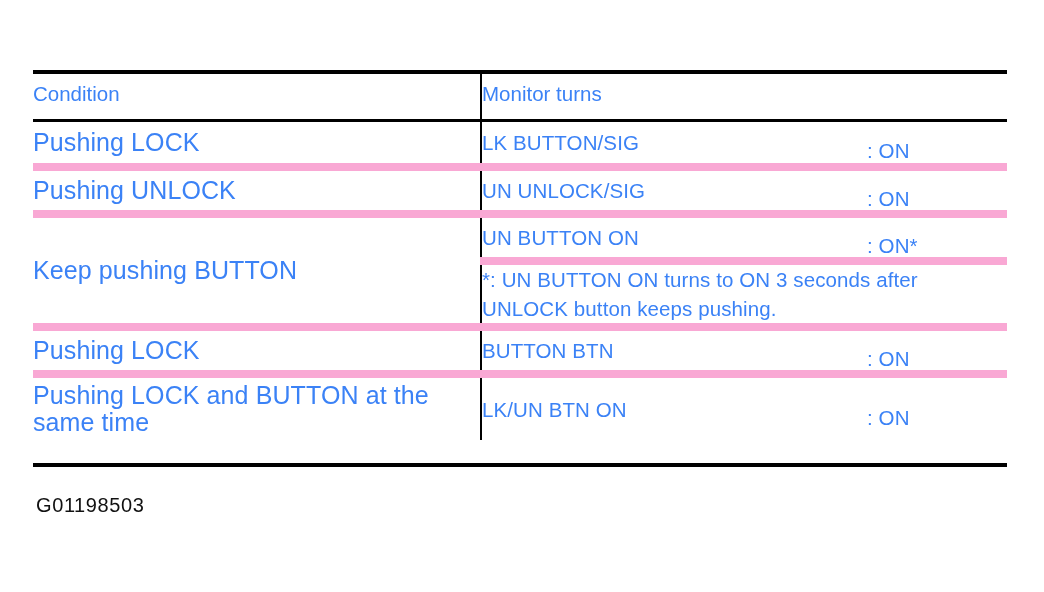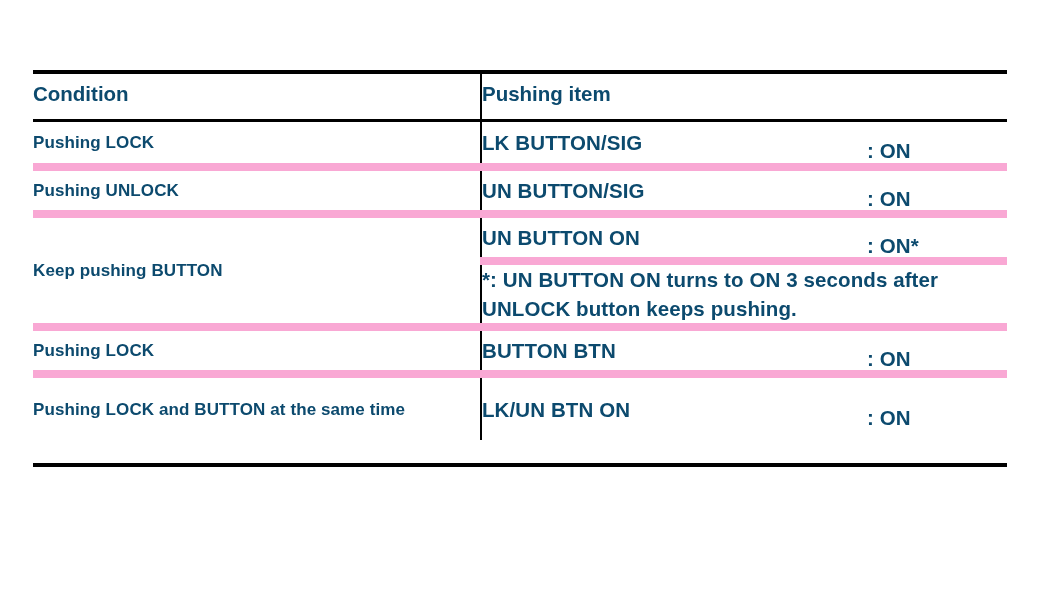--- a/index.html
+++ b/index.html
@@ -36,39 +36,39 @@
     width: 974px;
     border-collapse: collapse;
     table-layout: fixed;
   }
 
   table.spec td,
   table.spec th {
     padding: 0;
     margin: 0;
     vertical-align: middle;
-    font-weight: bold;
+    font-weight: normal;
     text-align: left;
-    color: #0c4a6e;
+    color: #3b82f6;
   }
 
   
   col.c-cond { width: 448px; }
   col.c-mon  { width: 526px; }
 
   
   .cell {
     position: relative;
     box-sizing: border-box;
   }
 
   .cond-cell {
     padding-left: 20px;
     padding-right: 10px;
-    font-size: 17px;
+    font-size: 25px;
     line-height: 27px;
     letter-spacing: 0.1px;
   }
 
   .mon-cell {
     padding-left: 18px;
     padding-right: 8px;
     font-size: 20.5px;
     line-height: 27px;
     letter-spacing: 0.1px;
@@ -164,38 +164,38 @@
   <div class="table-wrap">
     <table class="spec">
       <colgroup>
         <col class="c-cond">
         <col class="c-mon">
       </colgroup>
       <tbody>
 
         <tr class="head-row">
           <td class="cell header-cell divider-right head-underline">Condition</td>
-          <td class="cell header-cell head-underline">Pushing item</td>
+          <td class="cell header-cell head-underline">Monitor turns</td>
         </tr>
 
         <tr class="data-row">
           <td class="cell cond-cell divider-right">Pushing LOCK</td>
           <td class="cell mon-cell">
             <span class="mon-line">
               <span class="mon-label">LK BUTTON/SIG</span>
               <span class="mon-value">: ON</span>
             </span>
           </td>
         </tr>
 
         <tr class="data-row">
           <td class="cell cond-cell divider-right sep-top">Pushing UNLOCK</td>
           <td class="cell mon-cell sep-top">
             <span class="mon-line">
-              <span class="mon-label">UN BUTTON/SIG</span>
+              <span class="mon-label">UN UNLOCK/SIG</span>
               <span class="mon-value">: ON</span>
             </span>
           </td>
         </tr>
 
         <tr class="data-row">
           <td class="cell cond-cell divider-right sep-top" rowspan="2">Keep pushing BUTTON</td>
           <td class="cell mon-cell sep-top">
             <span class="mon-line">
               <span class="mon-label">UN BUTTON ON</span>
@@ -229,14 +229,15 @@
             </span>
           </td>
         </tr>
 
       </tbody>
     </table>
   </div>
 
   <div class="frame-bottom"></div>
 
+  <div class="fig-id">G01198503</div>
 
 </div>
 
 </body></html>

